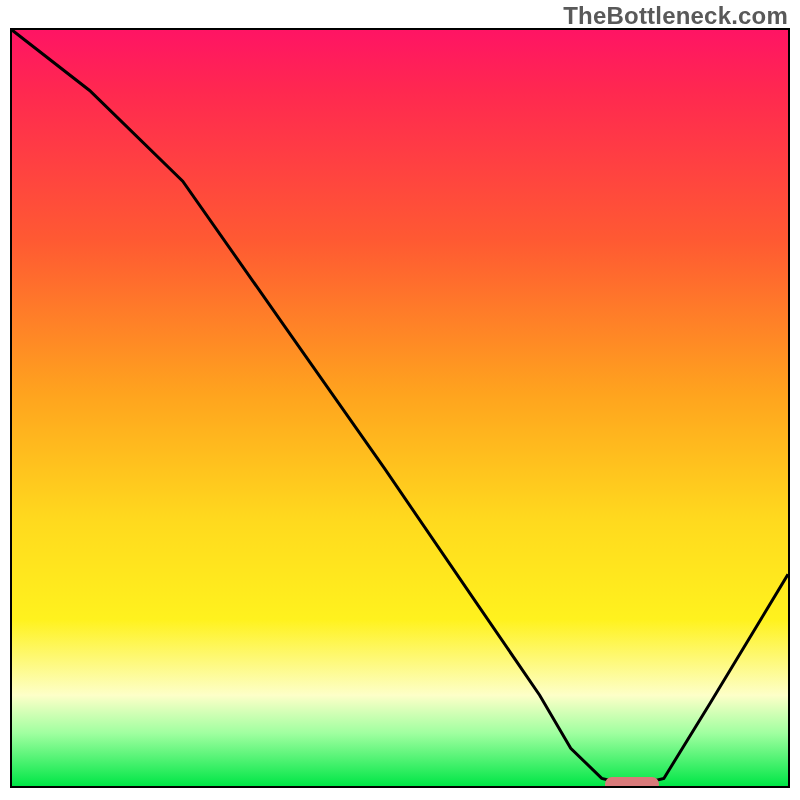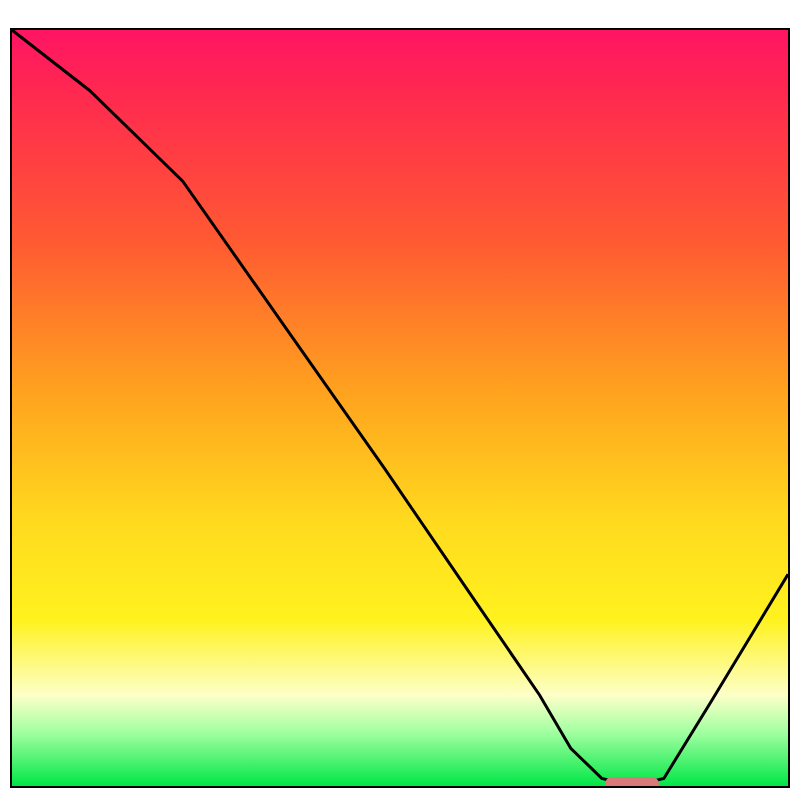--- a/index.html
+++ b/index.html
@@ -61,20 +61,21 @@
     position: absolute;
     height: 14px;
     border-radius: 7px;
     background: #d97a7a;
   }
 </style>
 </head>
 <body>
 
 <div class="container">
+  <div class="watermark">TheBottleneck.com</div>
 
   <div class="plot-area">
     <div class="gradient"></div>
     <svg class="curve" viewBox="0 0 780 760" preserveAspectRatio="none">
       <path fill="none" stroke="#000" stroke-width="3" d="M 0 0 L 78 60.799999999999955 L 171.6 152 L 273 296.40000000000003 L 374.4 440.8 L 468 577.6 L 530.4000000000001 668.8 L 561.6 722 L 592.8 752.4 L 624 760 L 655.1999999999999 752.4 L 702 676.4 L 780 547.2"></path>
     </svg>
     <div class="marker" style="left: 592.8px; width: 54.6px; top: 746.92px; background: rgb(217, 122, 122);"></div>
   </div>
 </div>
 

